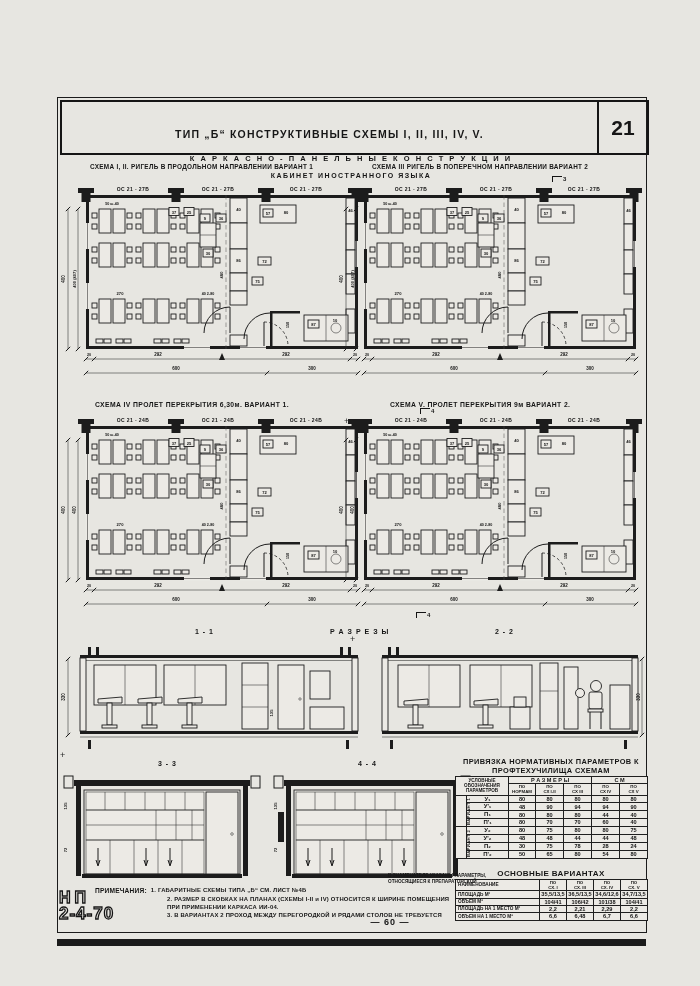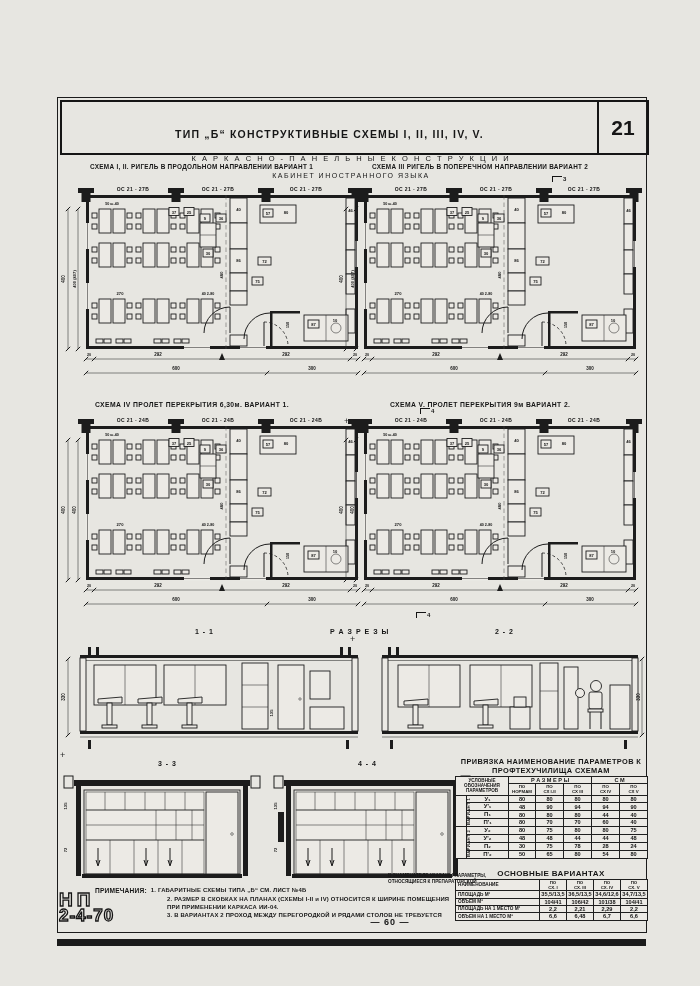--- a/index.html
+++ b/index.html
@@ -10,21 +10,21 @@
   
   .hdr{position:absolute;left:60px;top:100px;width:585px;height:51px;border:2px solid #151515;display:flex}
   .hdr .c1{width:188px;border-right:2px solid #151515;display:flex;flex-direction:column;justify-content:center;align-items:center}
   .hdr .c2{flex:1;border-right:2px solid #151515;display:flex;flex-direction:column;justify-content:center;align-items:center}
   .hdr .c3{width:48px;display:flex;align-items:center;justify-content:center}
   .org{font-weight:700;font-size:19px;letter-spacing:1px;line-height:1}
   .org2{font-weight:700;font-size:10.5px;letter-spacing:2.5px;margin-top:3px}
   .ht1{font-weight:700;font-size:11.5px;letter-spacing:1.6px}
   .ht2{font-weight:700;font-size:10.5px;letter-spacing:1.2px;margin-top:13px}
   .sheetno{font-weight:700;font-size:21px}
-  .line1{position:absolute;left:57px;width:588px;text-align:center;font-weight:400}
+  .line1{position:absolute;left:57px;width:588px;text-align:center;font-weight:700}
   .karkas{top:154px;font-size:7.5px;letter-spacing:2px}
   .schl{position:absolute;font-weight:700;font-size:6.4px;letter-spacing:.3px}
   .room{top:172px;font-size:7px;letter-spacing:1.5px}
   .schlabel{position:absolute;font-weight:700;font-size:6.8px;letter-spacing:.4px}
   .seclabel{position:absolute;font-weight:700;font-size:7px;letter-spacing:1px}
   
   svg{position:absolute;overflow:visible}
   .blk{fill:#1c1c1c}
   .fw{fill:#eceae5;stroke:#1d1d1d;stroke-width:.9}
   .ln{stroke:#1c1c1c;stroke-width:1;fill:none}
@@ -49,21 +49,21 @@
   .ttitle{position:absolute;left:455px;width:192px;text-align:center;font-weight:700;font-size:7.4px;letter-spacing:.4px}
   .t2 td:first-child{text-align:left;padding-left:2px;font-size:4.7px}
   
   .notes{position:absolute;left:95px;top:887px;width:368px;font:700 5.9px/1.35 "Liberation Sans",sans-serif;letter-spacing:.2px}
   .notes .row1{display:flex}
   .notes .nl{font-size:6.6px;margin-right:4px;white-space:nowrap}
   .notes .itm{margin-left:72px}
   .fnote{position:absolute;left:388px;top:873px;width:120px;font:700 4.7px/1.25 "Liberation Sans",sans-serif;white-space:pre-line}
   .stamp{position:absolute;left:59px;top:891px;font-weight:700;color:#e7e6e1;
          -webkit-text-stroke:1.3px #141414;line-height:.92}
-  .stamp .s1{font-size:19px;letter-spacing:4px}
+  .stamp .s1{font-size:16px;letter-spacing:4px}
   .stamp .s2{font-size:17px;letter-spacing:1px}
   .pageno{position:absolute;left:330px;top:917px;width:120px;text-align:center;font-weight:700;font-size:9px;letter-spacing:1px}
   .mk{position:absolute;font:700 6px "Liberation Sans",sans-serif}
   .mk i{display:inline-block;width:9px;height:5px;border-top:1.3px solid #141414;border-left:1.3px solid #141414;vertical-align:middle;margin-right:1px}
   .cr{position:absolute;font:400 9px "Liberation Sans",sans-serif;color:#2a2a2a}
 </style>
 </head>
 <body>
 
 <div class="frame"></div>
@@ -892,21 +892,21 @@
     <path class="ln" d="M60,76 V92 M58,88 L60,94 L62,88"></path>
     <path class="ln" d="M108,76 V92 M106,88 L108,94 L110,88"></path>
     <path class="ln" d="M132,76 V92 M130,88 L132,94 L134,88"></path>
   </g>
   <g>
     <text class="t4" transform="rotate(-90 5 34)" x="5" y="34" text-anchor="middle">135</text>
     <text class="t4" transform="rotate(-90 5 78)" x="5" y="78" text-anchor="middle">72</text>
   </g>
 </svg>
 
-<div class="ttitle" style="top:757px">ПРИВЯЗКА  НАИМЕНОВАНИЕ  ПАРАМЕТРОВ К</div>
+<div class="ttitle" style="top:757px">ПРИВЯЗКА  НОРМАТИВНЫХ  ПАРАМЕТРОВ К</div>
 <div class="ttitle" style="top:766px">ПРОФТЕХУЧИЛИЩА  СХЕМАМ</div>
 <div class="tblwrap" style="top:776px">
   <table class="tbl" style="border:1.6px solid #1b1b1b">
     <colgroup>
         <col style="width:11px">
         <col style="width:42px">
         <col style="width:27px">
         <col style="width:28px">
         <col style="width:28px">
         <col style="width:28px">

